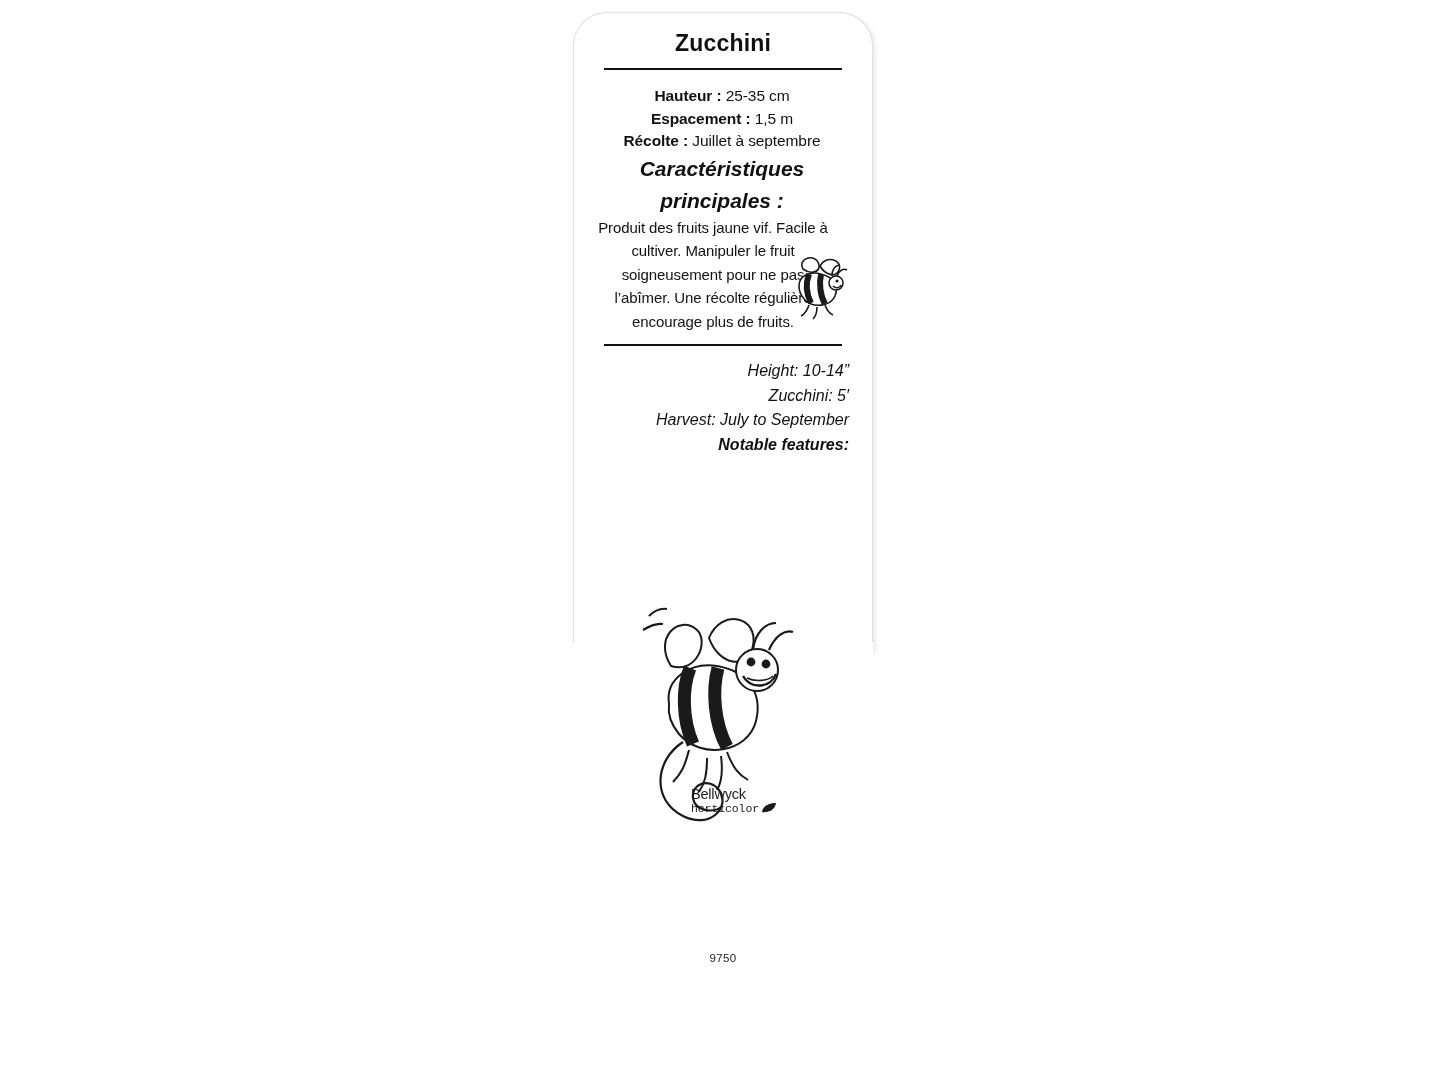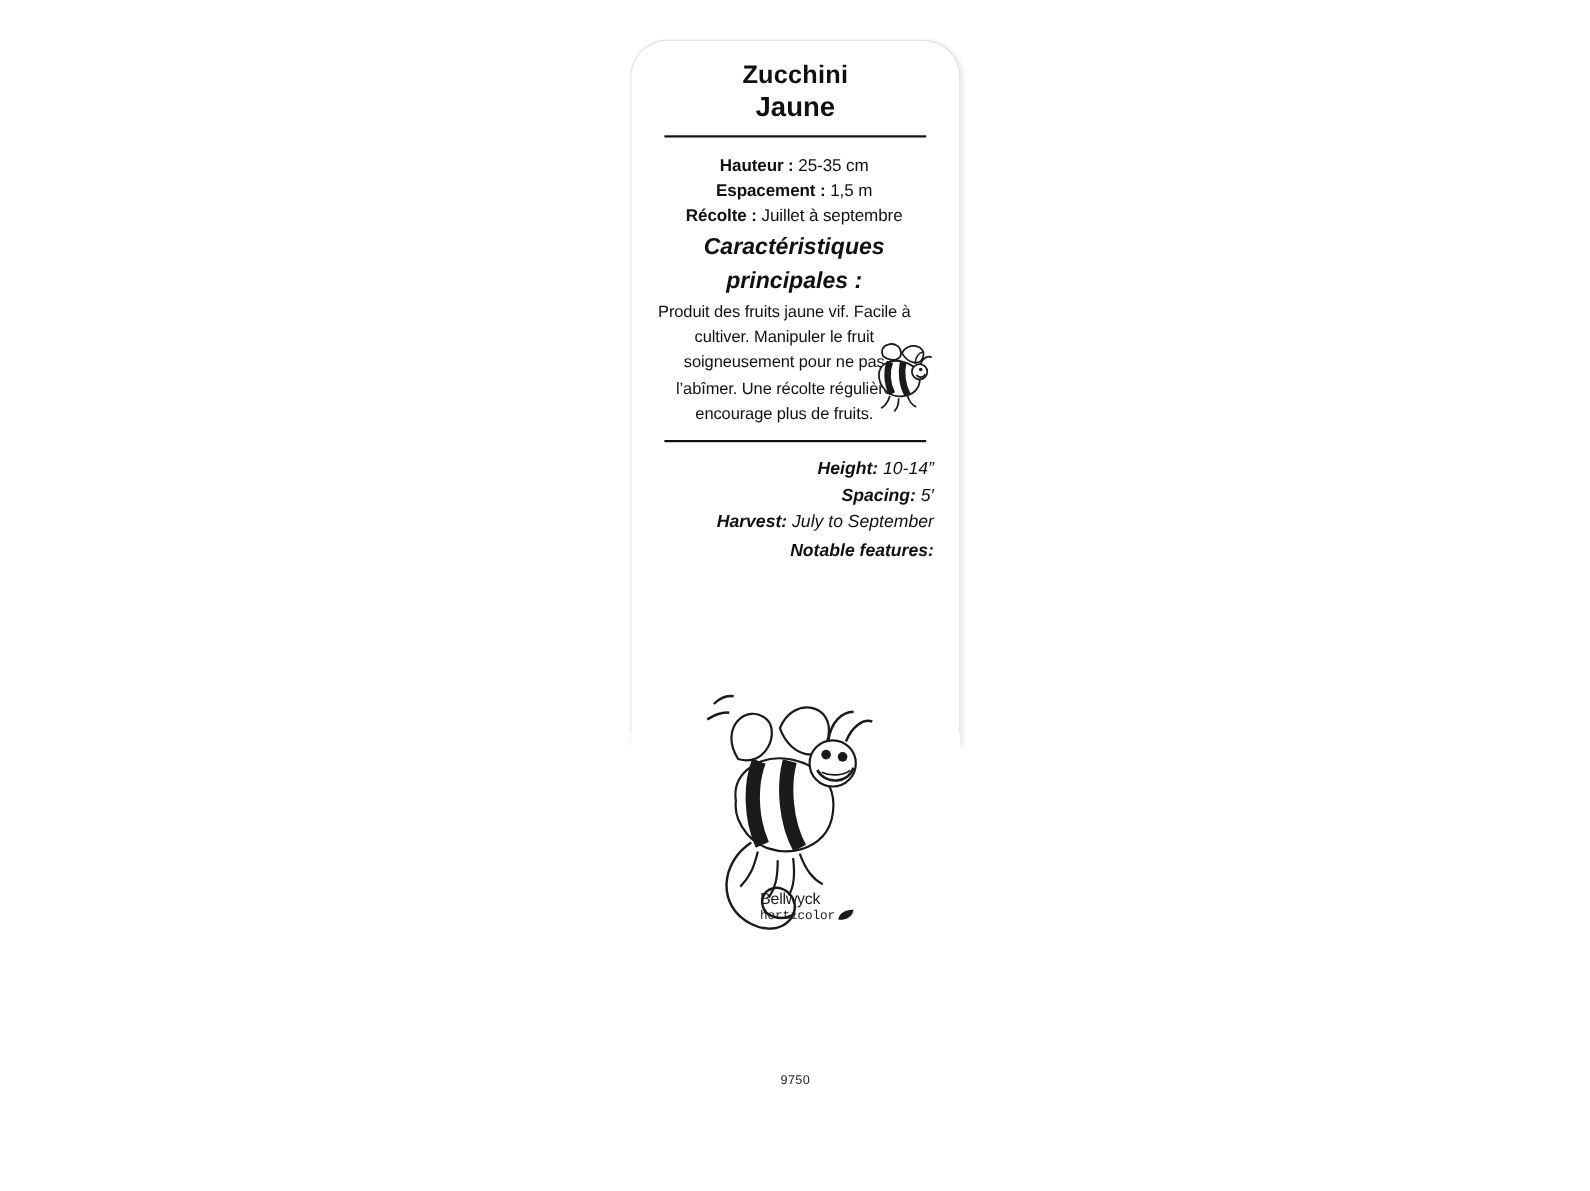--- a/index.html
+++ b/index.html
@@ -12,21 +12,21 @@
     height: 1083px;
     position: relative;
     font-family: "Liberation Sans", sans-serif;
     overflow: hidden;
   }
 
   
   .tag {
     position: absolute;
     left: 573px;
-    top: 36px;
+    top: 12px;
     width: 300px;
     height: 1000px;
   }
 
   .tag-top {
     position: absolute;
     left: 0;
     top: 0;
     width: 300px;
     height: 640px;
@@ -132,21 +132,21 @@
     margin-top: 13px;
     padding: 0 24px 0 26px;
     text-align: right;
     color: #111111;
     font-style: italic;
   }
   .en-line {
     font-size: 16px;
     line-height: 1.53;
   }
-  .en-line b { font-weight: bold; }
+  .en-line b { font-weight: normal; }
   .en-head {
     font-size: 16px;
     font-weight: bold;
     line-height: 1.6;
   }
   .en-body {
     font-size: 16px;
     line-height: 1.53;
     margin-left: auto;
     max-width: 200px;
@@ -211,21 +211,20 @@
 
 <div class="tag">
 
   <div class="tag-top"></div>
   <div class="tag-spike"></div>
 
   <div class="tag-content">
 
     <div class="titles">
       <div class="title-crop">Zucchini</div>
-      <div class="title-variety">Jaune</div>
     </div>
 
     <div class="rule"></div>
 
     <div class="fr-block">
 
       <svg class="bee-small" viewBox="0 0 84 68" aria-hidden="true">
         <g fill="none" stroke="#1a1a1a" stroke-width="1.6">
 
           <path d="M30 16 C24 4 44 0 46 12 C47 19 38 22 30 16 Z" fill="#ffffff"></path>
@@ -266,21 +265,21 @@
     </div>
 
     <div class="rule2"></div>
 
     <div class="en-block">
       <div class="en-line">
         <b>Height:</b>
         <span>10-14”</span>
       </div>
       <div class="en-line">
-        <b>Spacing:</b>
+        <b>Zucchini:</b>
         <span>5′</span>
       </div>
       <div class="en-line">
         <b>Harvest:</b>
         <span>July to September</span>
       </div>
       <div class="en-head">Notable features:</div>
     </div>
 
     <svg class="bee-large" viewBox="0 0 175 260" aria-hidden="true">

